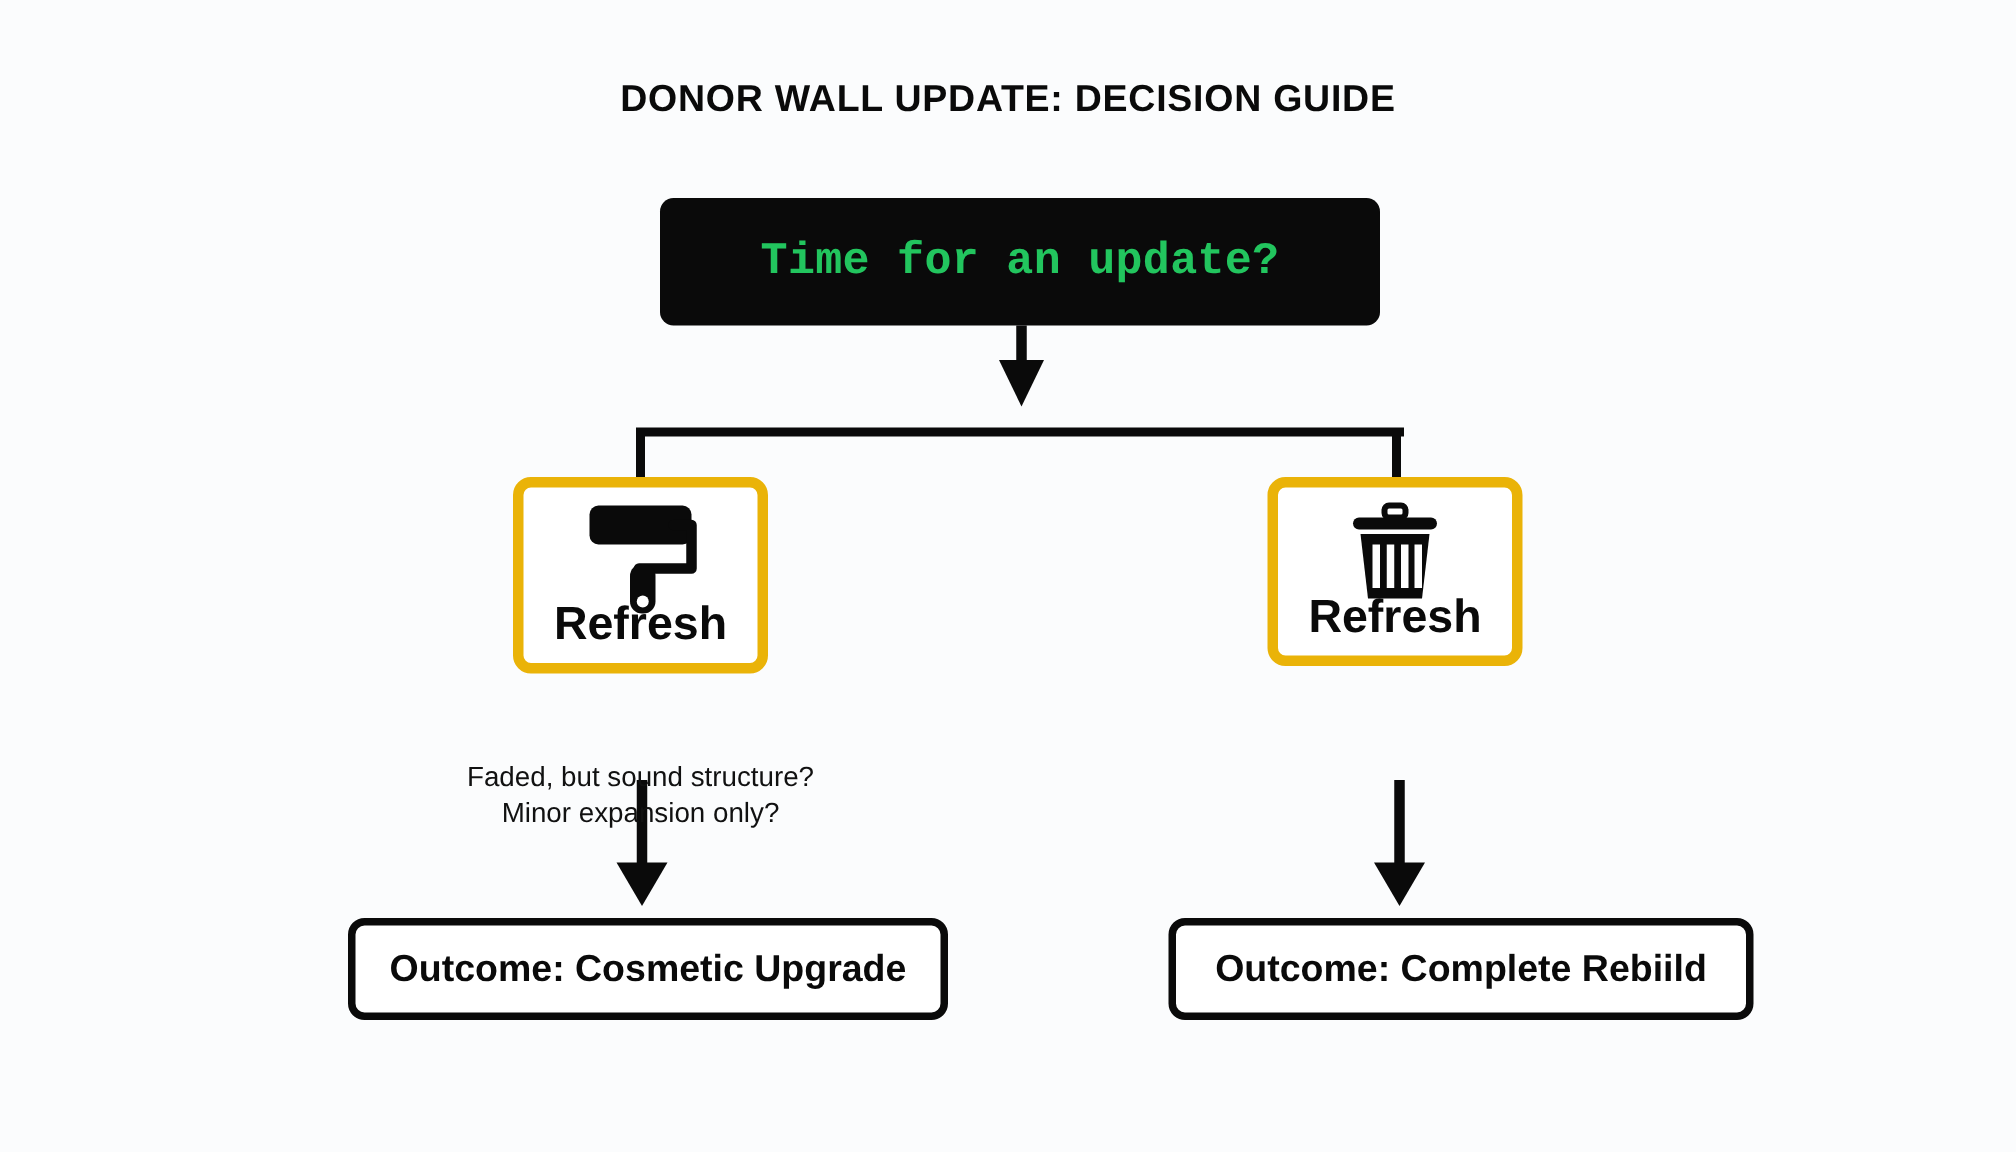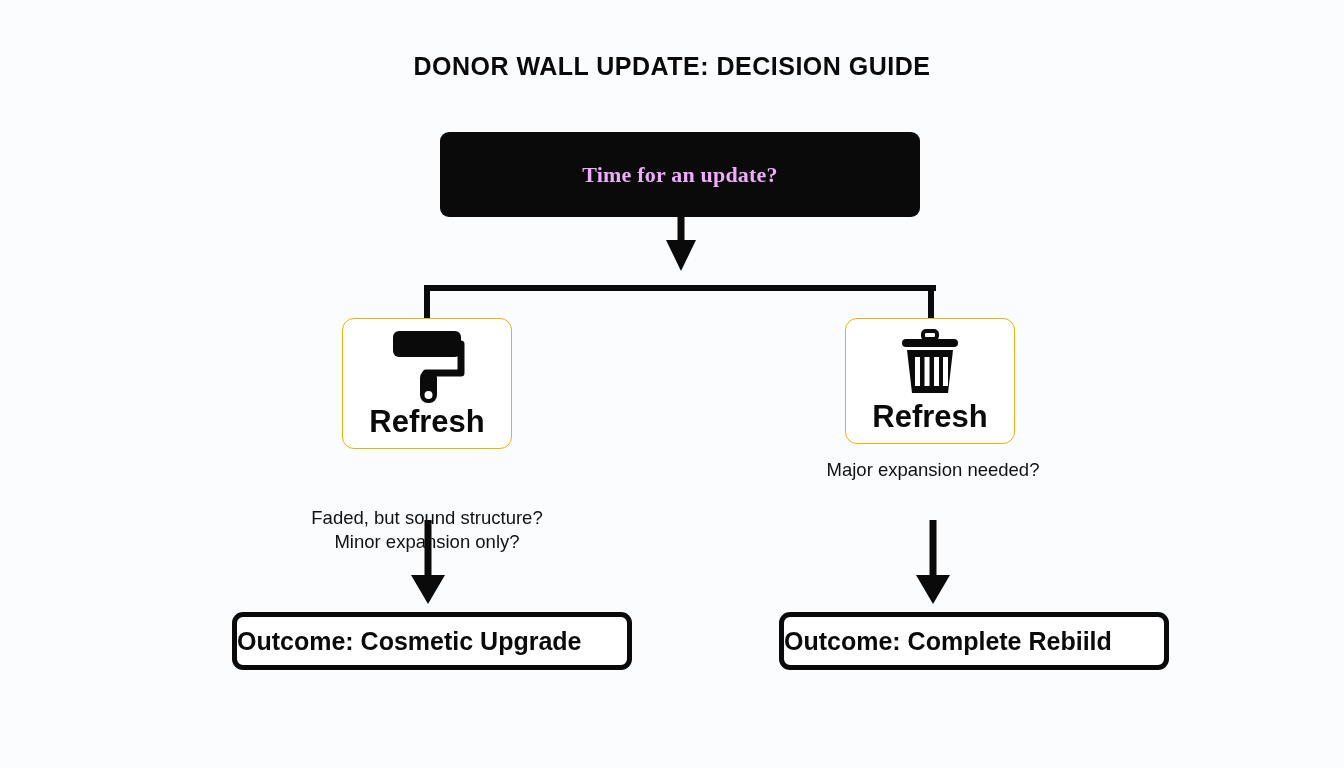--- a/index.html
+++ b/index.html
@@ -45,33 +45,33 @@
     top: 132px;
     width: 480px;
     height: 85px;
     background: #0a0a0a;
     border-radius: 9px;
     display: flex;
     align-items: center;
     justify-content: center;
   }
   .root-node-label {
-    color: #f0abfc;
-    font-size: 22px;
-    font-weight: bold;
-    font-family: Liberation Serif, serif;
+    color: #22c55e;
+    font-size: 30px;
+    font-weight: bold;
+    font-family: Liberation Mono, monospace;
     letter-spacing: 0.2px;
     white-space: nowrap;
   }
 
   
   .branch-box {
     position: absolute;
     background: #ffffff;
-    border: 1px solid #eab308;
+    border: 7px solid #eab308;
     border-radius: 12px;
     box-sizing: border-box;
     text-decoration: underline;
   }
   .branch-left  { left: 342px; top: 318px; width: 170px; height: 131px; }
   .branch-right { left: 845px; top: 318px; width: 170px; height: 126px; }
 
   .branch-icon {
     position: absolute;
     left: 0;
@@ -109,21 +109,22 @@
 
   
   .outcome-box {
     position: absolute;
     background: #ffffff;
     border: 5px solid #0a0a0a;
     border-radius: 11px;
     box-sizing: border-box;
     display: flex;
     align-items: center;
-    height: 58px;
+    justify-content: center;
+    height: 68px;
   }
   .outcome-left  { left: 232px; top: 612px; width: 400px; }
   .outcome-right { left: 739px; top: 612px; width: 390px; margin-left: 40px; }
   .outcome-label {
     font-size: 25px;
     font-weight: bold;
     color: #0a0a0a;
     font-family: "Liberation Sans", sans-serif;
     white-space: nowrap;
   }
@@ -198,21 +199,20 @@
     </div>
     <div class="branch-label">Refresh</div>
   </div>
 
   <div class="criteria criteria-left">
     <span class="criteria-line">Faded, but sound structure?</span>
     <span class="criteria-line">Minor expansion only?</span>
   </div>
 
   <div class="criteria criteria-right">
-    <span class="criteria-line">Major expansion needed?</span>
   </div>
 
   <div class="outcome-box outcome-left">
     <span class="outcome-label">Outcome: Cosmetic Upgrade</span>
   </div>
 
   <div class="outcome-box outcome-right">
     <span class="outcome-label">Outcome: Complete Rebiild</span>
   </div>
 

